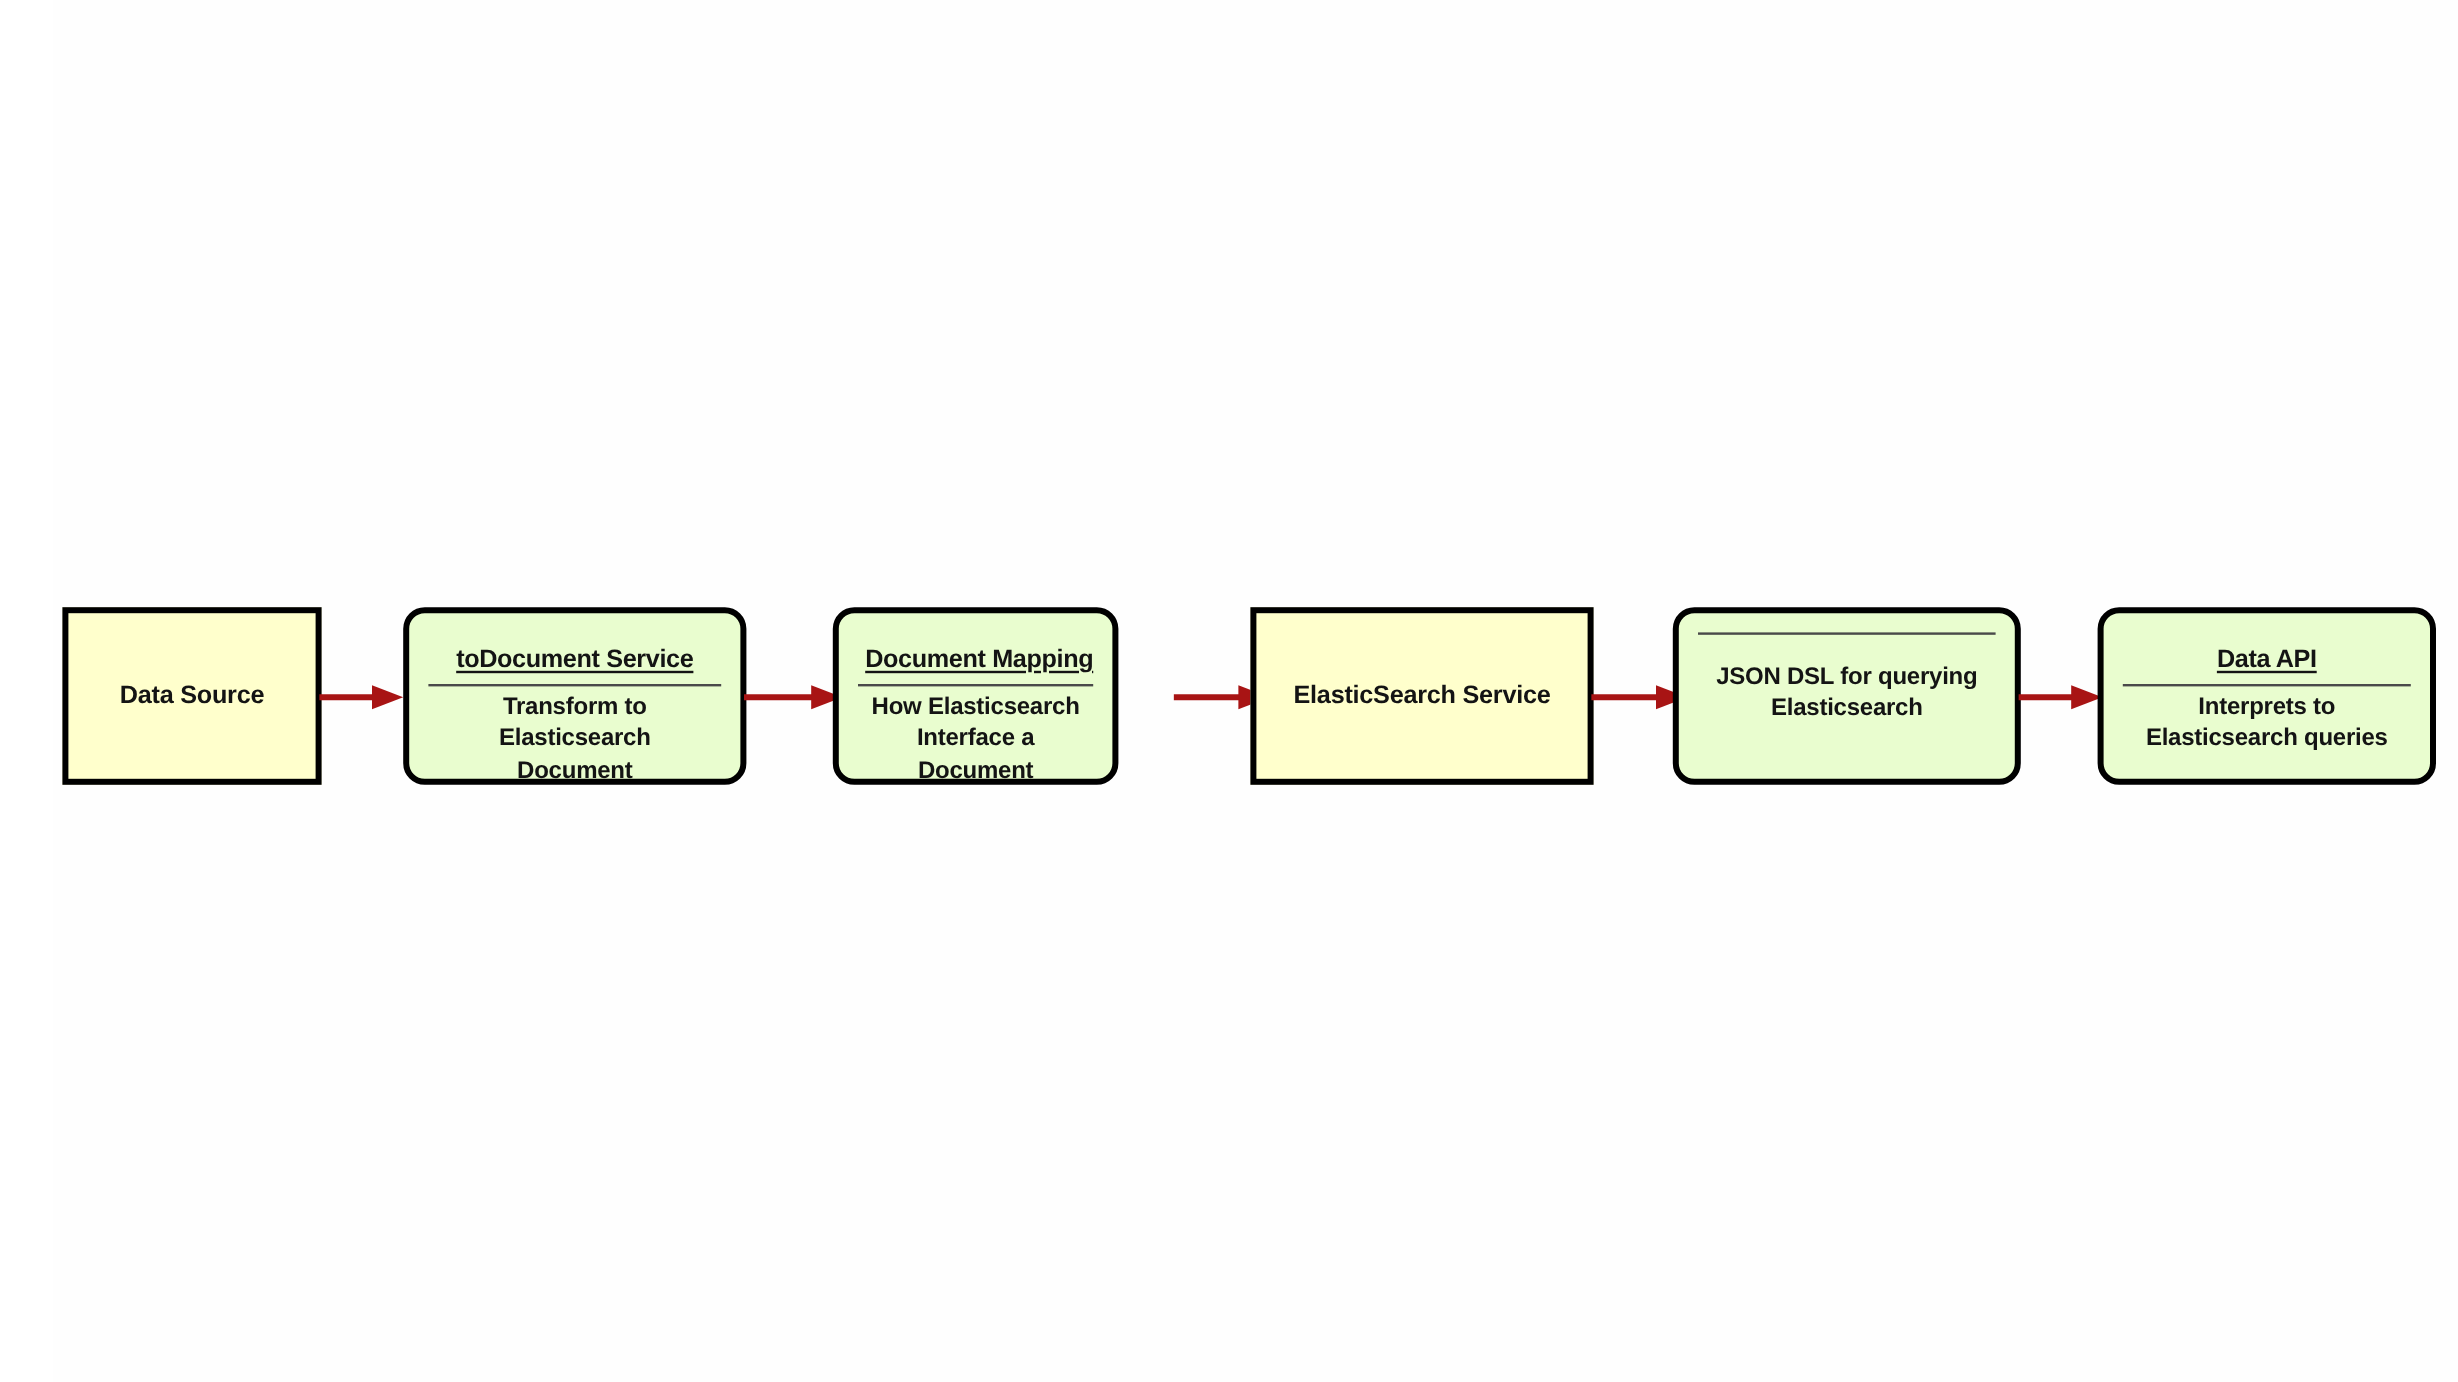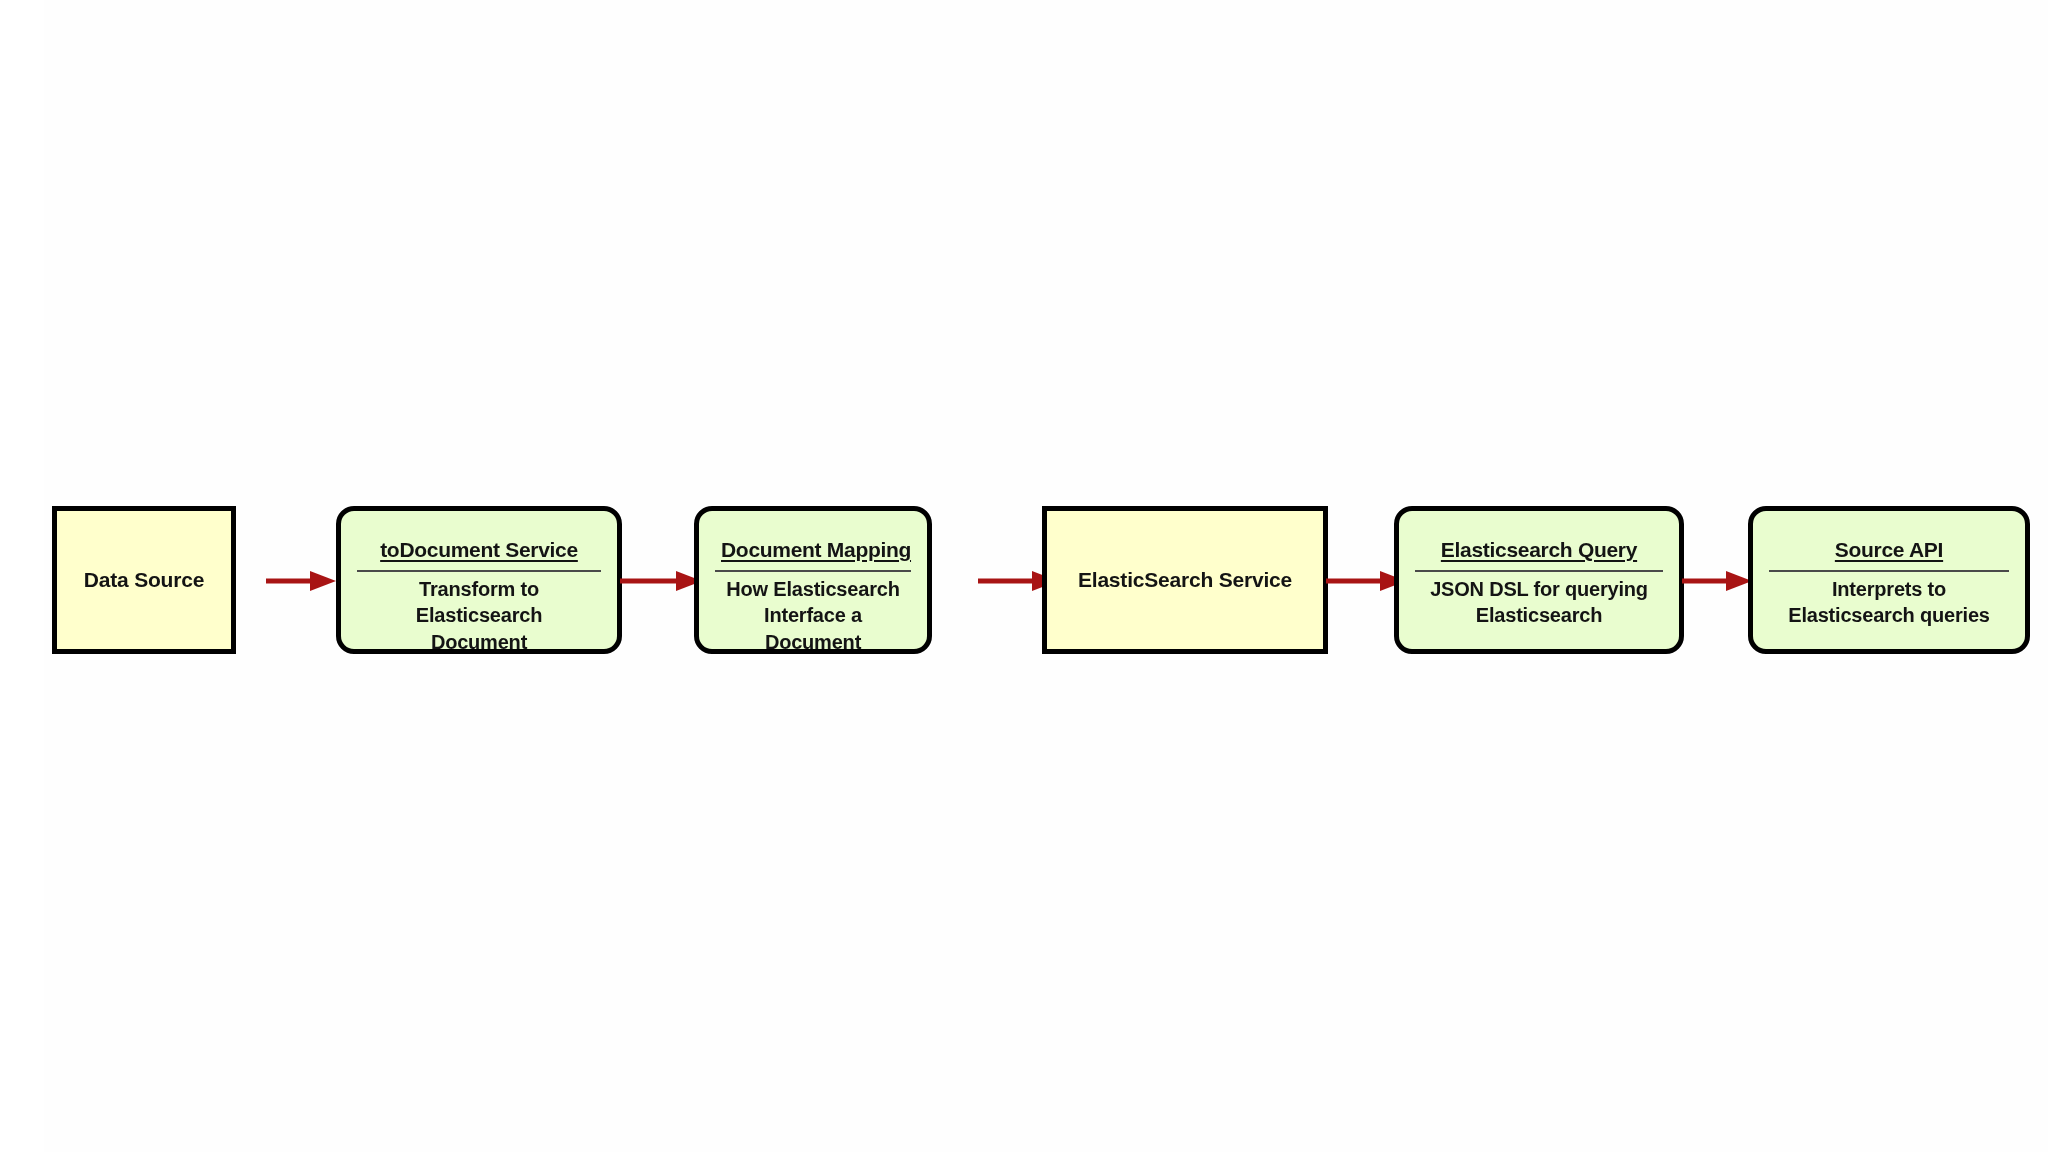--- a/index.html
+++ b/index.html
@@ -117,21 +117,21 @@
   .arrow svg { display: block; }
 </style>
 </head>
 <body>
 
 <div id="canvas">
   <div class="plate"></div>
 
   <div class="flow-row">
 
-    <div class="node plain" style="left:52px; top:10px; width:184px; height:148px;">
+    <div class="node plain" style="left:52px; top:10px; width:216px; height:148px;">
       <div class="plain-label">Data Source</div>
     </div>
 
     <div class="arrow" style="left:266px; top:72px; width:72px;">
       <svg width="72" height="26" viewBox="0 0 72 26">
         <line x1="0" y1="13" x2="50" y2="13" stroke="#a81414" stroke-width="5"></line>
         <polygon points="44,3 70,13 44,23" fill="#a81414"></polygon>
       </svg>
     </div>
 
@@ -166,32 +166,31 @@
     </div>
 
     <div class="arrow" style="left:1326px; top:72px; width:82px;">
       <svg width="82" height="26" viewBox="0 0 82 26">
         <line x1="0" y1="13" x2="60" y2="13" stroke="#a81414" stroke-width="5"></line>
         <polygon points="54,3 80,13 54,23" fill="#a81414"></polygon>
       </svg>
     </div>
 
     <div class="node card" style="left:1394px; top:10px; width:290px; height:148px;">
-      <div class="card-title">Elasticsearch Query</div>
       <div class="card-divider"></div>
       <div class="card-body">JSON DSL for querying Elasticsearch</div>
     </div>
 
     <div class="arrow" style="left:1682px; top:72px; width:72px;">
       <svg width="72" height="26" viewBox="0 0 72 26">
         <line x1="0" y1="13" x2="50" y2="13" stroke="#a81414" stroke-width="5"></line>
         <polygon points="44,3 70,13 44,23" fill="#a81414"></polygon>
       </svg>
     </div>
 
     <div class="node card" style="left:1748px; top:10px; width:282px; height:148px;">
-      <div class="card-title">Source API</div>
+      <div class="card-title">Data API</div>
       <div class="card-divider"></div>
       <div class="card-body">Interprets to Elasticsearch queries</div>
     </div>
 
   </div>
 </div>
 
 </body></html>

